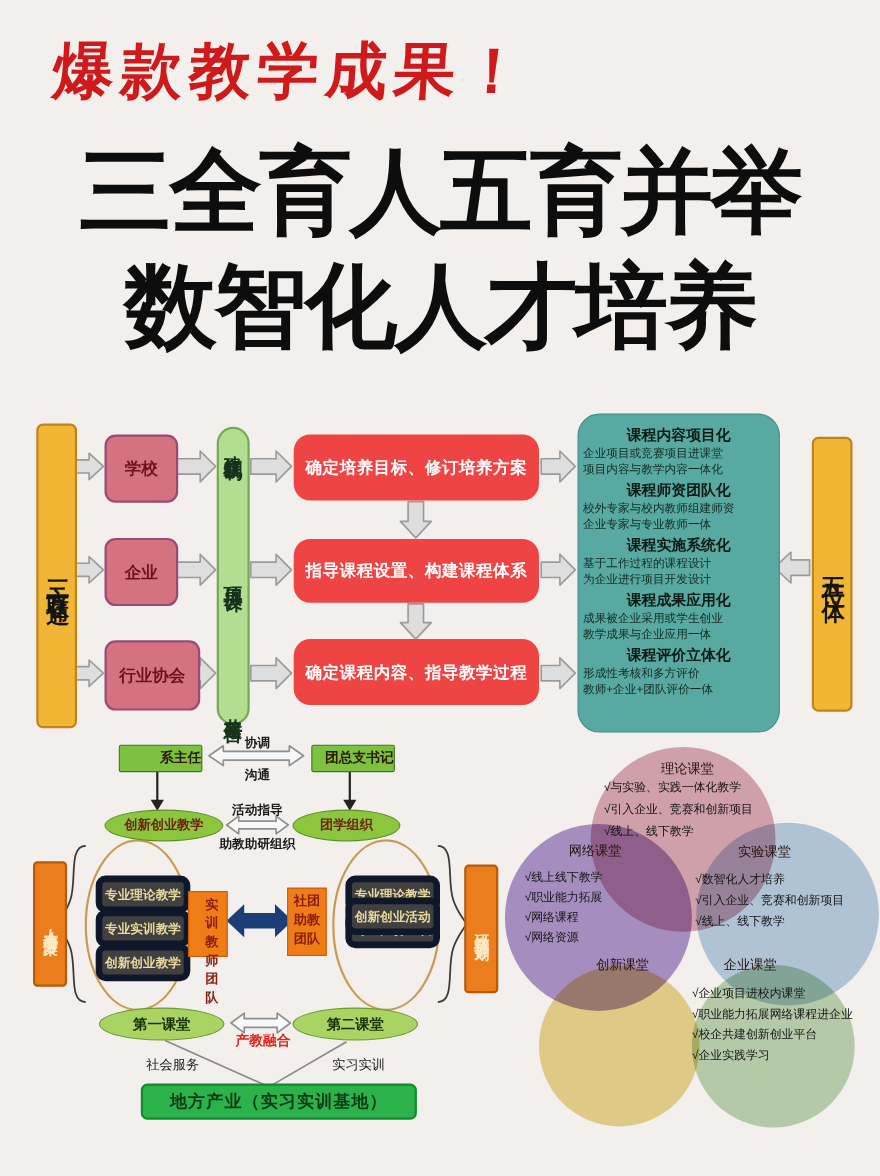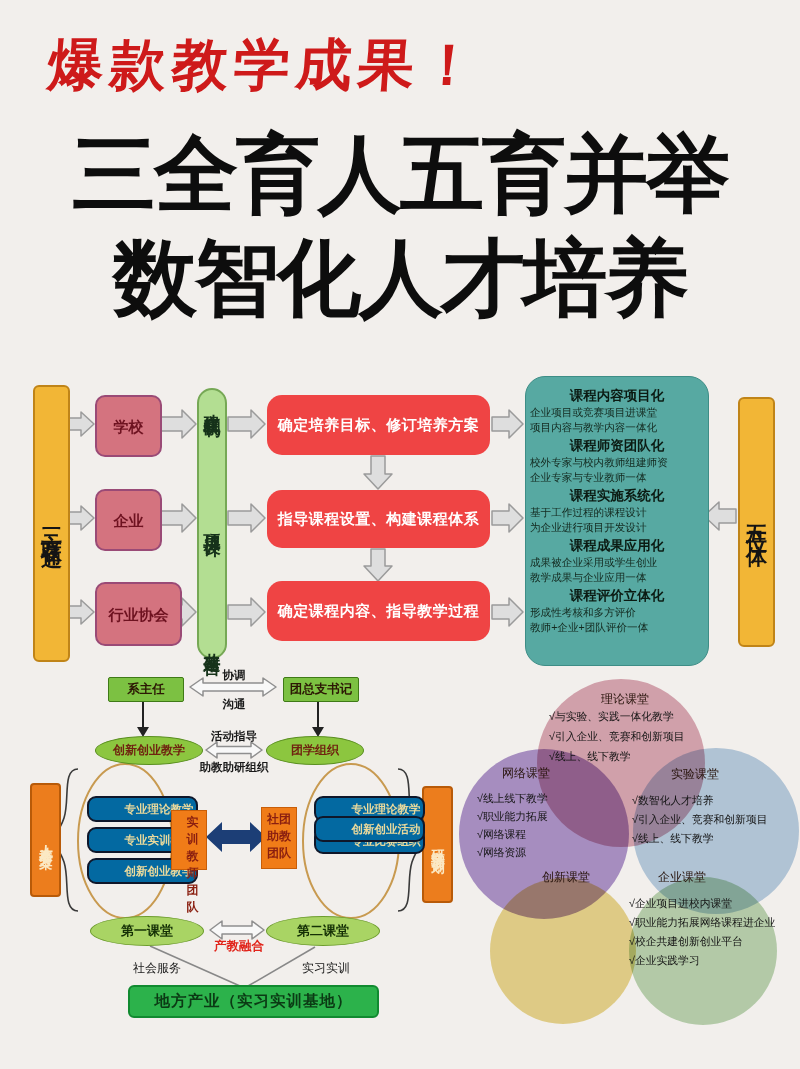--- a/index.html
+++ b/index.html
@@ -38,28 +38,28 @@
   .bluebox{left:267px;width:223px;background:#ef4444;border-radius:15px;color:#fff;
     font-weight:bold;font-size:15px;letter-spacing:.5px;}
   .tealpanel{left:525px;top:376px;width:184px;height:290px;background:#57a9a2;
     border:1px solid #3e8d86;border-radius:20px;box-sizing:border-box;
     padding:7px 4px 4px 4px;}
   .tp-head{text-align:center;font-weight:bold;font-size:13.5px;color:#0b1b13;margin-top:3px;}
   .tp-line{text-align:left;font-size:10.6px;color:#13291f;line-height:14.5px;}
 
   
   .grect{background:#7cc142;border:1.5px solid #3f7a16;border-radius:2px;
-    color:#2c1804;font-weight:bold;font-size:12.5px;}
+    color:#2c1804;font-weight:bold;font-size:12.5px;justify-content:flex-end;}
   .gellipse{background:#8cc63f;border:1.5px solid #5a8f20;border-radius:50%;
     color:#6f2410;font-weight:bold;font-size:12px;}
   .lime-ellipse{background:#a9d464;border:1.5px solid #6d9c2e;border-radius:50%;
     color:#143005;font-weight:bold;font-size:13px;}
   .plabel{font-size:11.5px;font-weight:bold;color:#1a1a1a;white-space:nowrap;}
-  .purplebox{width:74px;height:22px;background:#0369a1;border:2px solid #0f172a;
-    border-radius:9px;color:#e9d99c;font-weight:bold;font-size:11.5px;white-space:nowrap;padding-left:33px;}
+  .purplebox{width:74px;height:22px;background:#404040;border:6px solid #0f172a;
+    border-radius:9px;color:#e9d99c;font-weight:bold;font-size:11.5px;white-space:nowrap;}
   .teambox{width:36px;background:#f07c18;border:1px solid #c85e08;color:#8a1f10;
     font-weight:bold;font-size:12px;line-height:17px;text-align:center;
     word-break:break-all;padding:3px 5px;box-sizing:border-box;}
   .basebox{left:128px;top:985px;width:247px;height:29px;background:#2cb24b;
     border:2px solid #118a30;border-radius:6px;color:#0b3a14;font-weight:bold;
     font-size:15.5px;letter-spacing:1px;}
   .redlabel{color:#e1251b;font-weight:bold;font-size:12.5px;}
 
   
   .vcircle{position:absolute;border-radius:50%;mix-blend-mode:multiply;opacity:.82;}
@@ -235,21 +235,21 @@
   <div class="abs ctr plabel" style="left:128px;top:960px;width:58px;font-weight:normal;font-size:12px;">社会服务</div>
   <div class="abs ctr plabel" style="left:297px;top:960px;width:58px;font-weight:normal;font-size:12px;">实习实训</div>
   <div class="abs ctr basebox">地方产业（实习实训基地）</div>
 
   <div class="abs ctr vtitle" style="left:575px;top:691px;width:100px;">理论课堂</div>
   <div class="abs vlist" style="left:549px;top:706px;line-height:20px;">
     <div>√与实验、实践一体化教学</div>
     <div>√引入企业、竞赛和创新项目</div>
     <div>√线上、线下教学</div>
   </div>
-  <div class="abs ctr vtitle" style="left:476px;top:765px;width:100px;">网络课堂</div>
+  <div class="abs ctr vtitle" style="left:491px;top:765px;width:100px;">网络课堂</div>
   <div class="abs vlist" style="left:477px;top:789px;line-height:18px;">
     <div>√线上线下教学</div>
     <div>√职业能力拓展</div>
     <div>√网络课程</div>
     <div>√网络资源</div>
   </div>
   <div class="abs ctr vtitle" style="left:645px;top:766px;width:100px;">实验课堂</div>
   <div class="abs vlist" style="left:632px;top:791px;line-height:19px;">
     <div>√数智化人才培养</div>
     <div>√引入企业、竞赛和创新项目</div>

